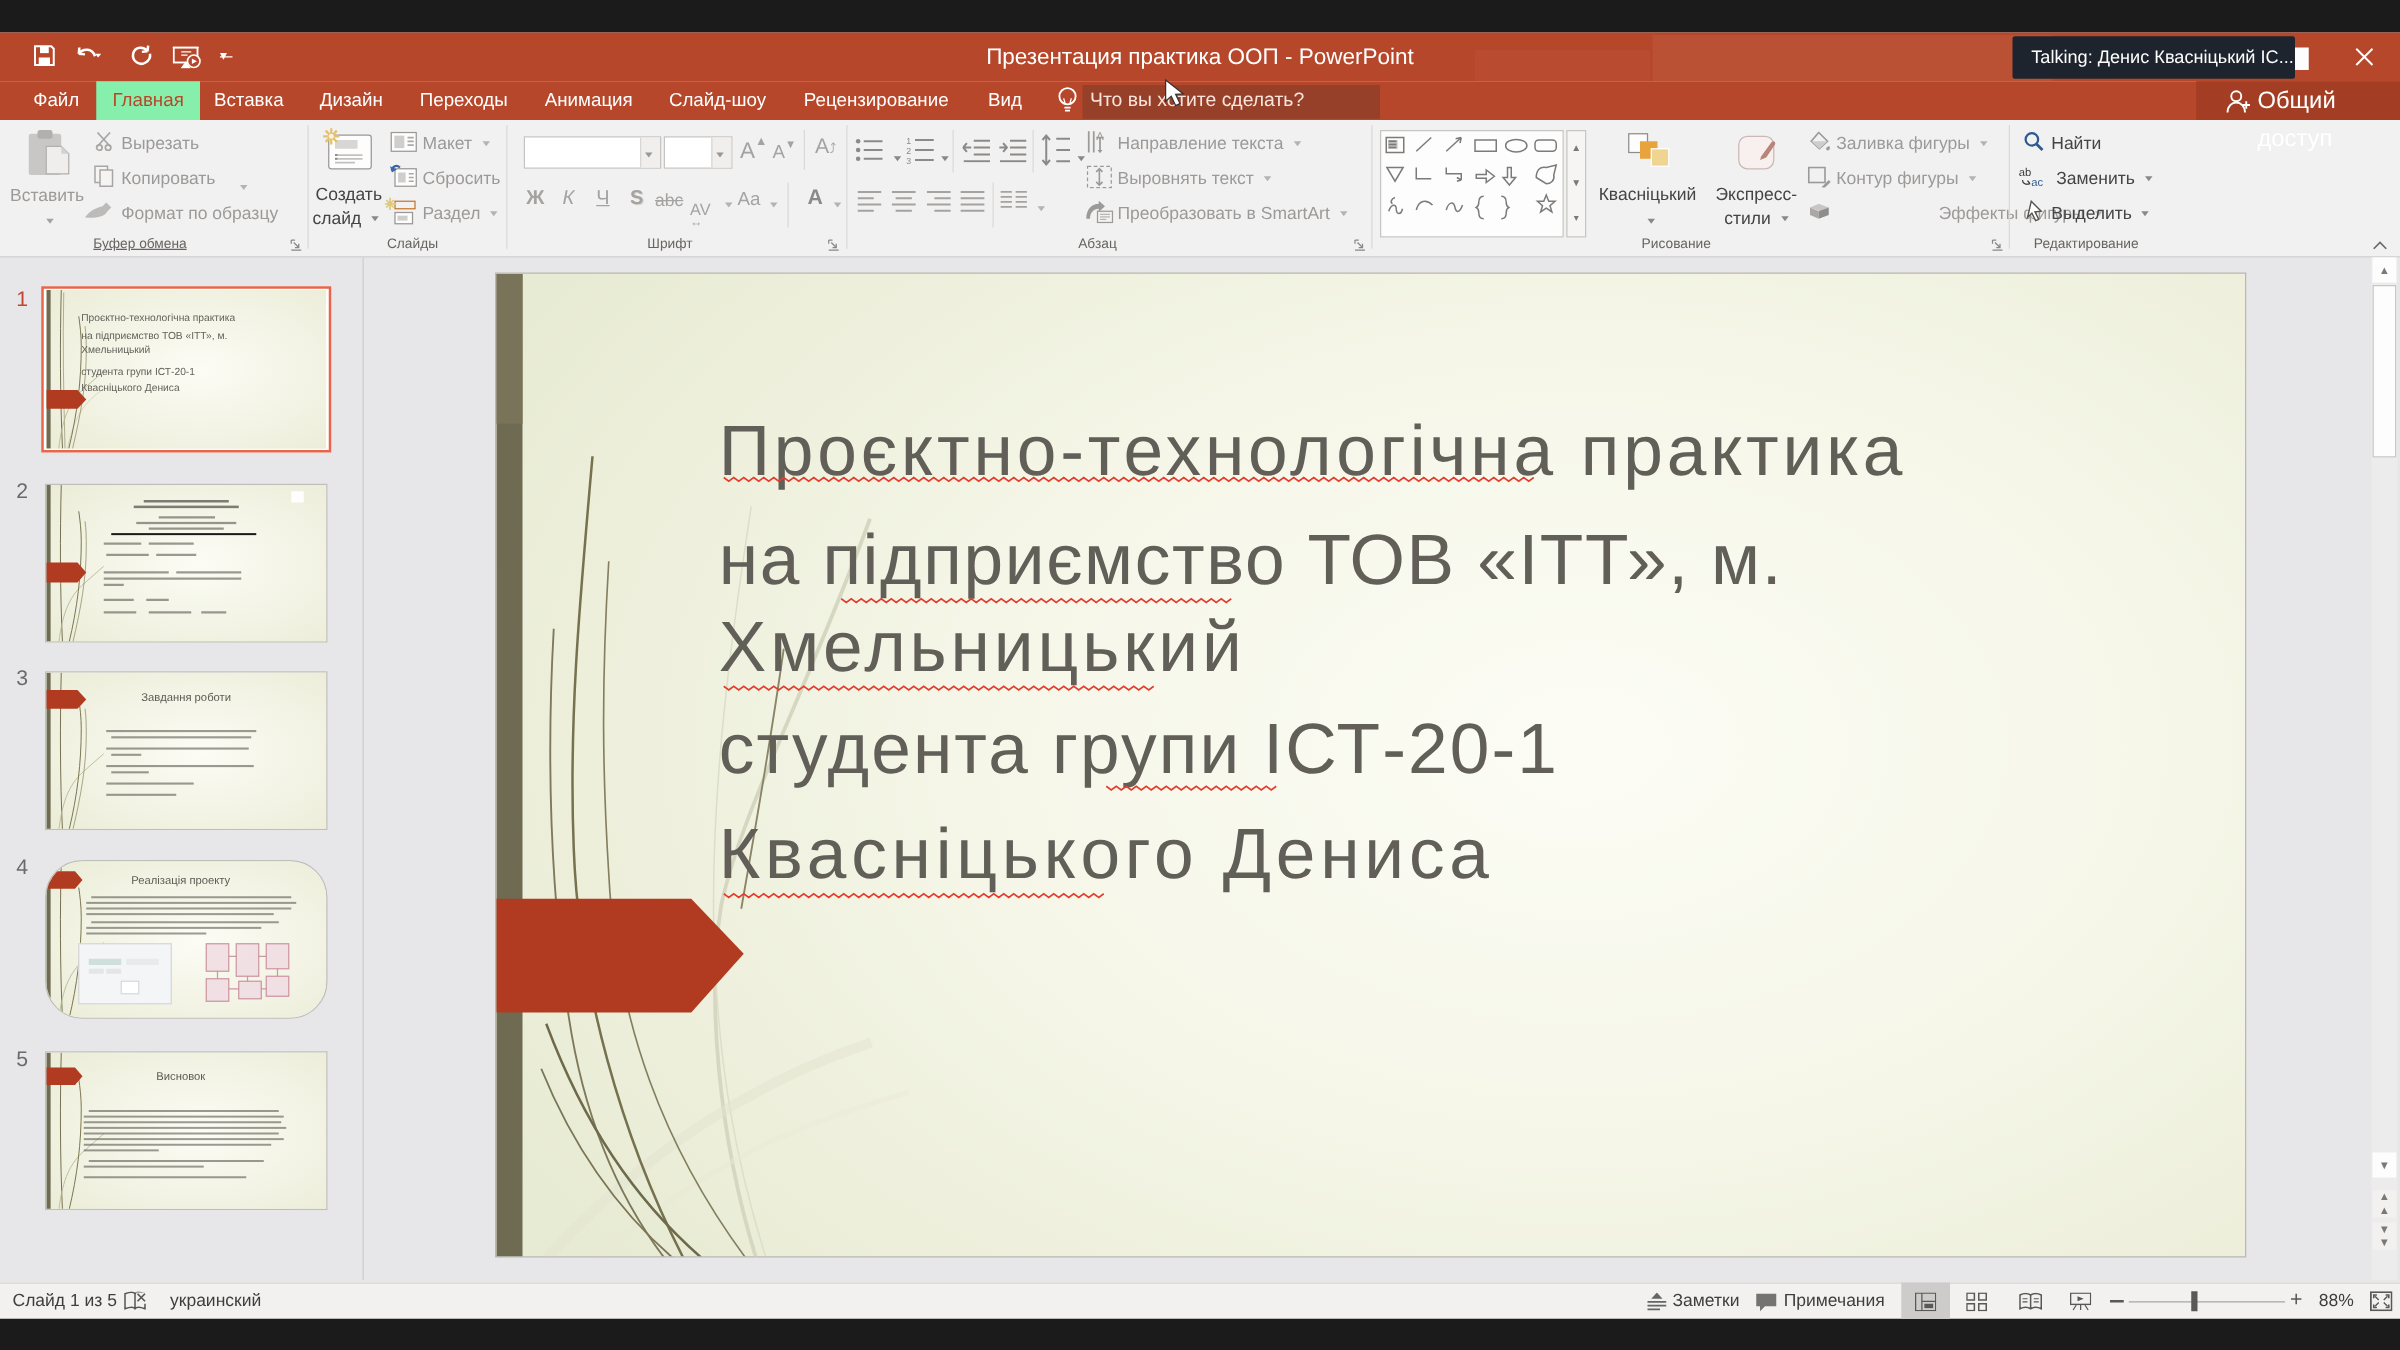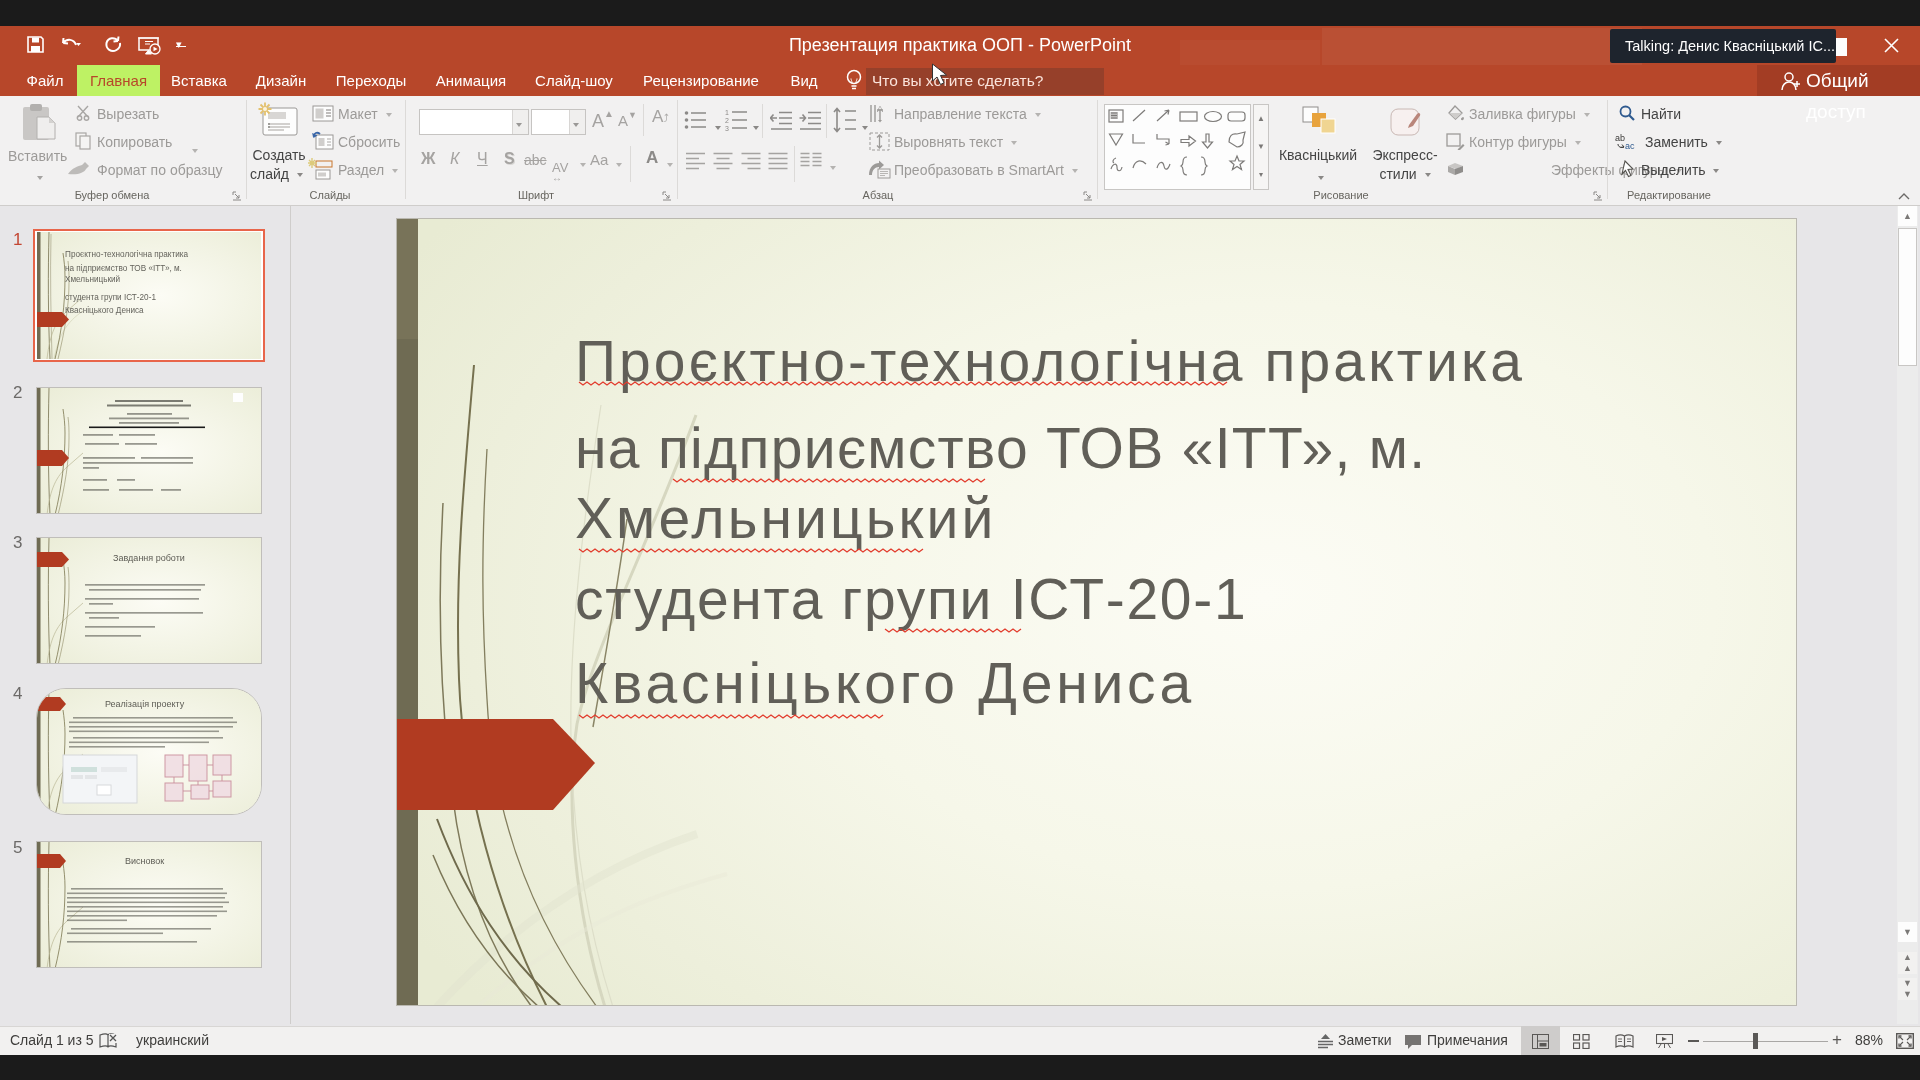--- a/index.html
+++ b/index.html
@@ -8,21 +8,21 @@
 #stage{position:absolute;left:0;top:0;width:1920px;height:1080px;}
 
 #topblack{left:0;top:0;width:1920px;height:26px;background:#1b1b1b;}
 #titlebar{left:0;top:26px;width:1920px;height:39px;background:#b7472a;}
 #tabrow{left:0;top:65px;width:1920px;height:31px;background:#b7472a;}
 #ribbon{left:0;top:96px;width:1920px;height:109px;background:#f2f1f1;border-bottom:1px solid #cfcdcb;}
 #statusbar{left:0;top:1026px;width:1920px;height:29px;background:#f2f1f0;border-top:1px solid #d8d6d4;box-sizing:border-box;}
 #botblack{left:0;top:1055px;width:1920px;height:25px;background:#1b1b1b;}
 #panel-div{left:290px;top:206px;width:1px;height:818px;background:#cfcdcb;}
 .tab{position:absolute;top:65px;height:31px;line-height:31px;color:#fff;font-size:15px;text-align:center;}
-.tab.active{background:#bef264;color:#b7472a;}
+.tab.active{background:#86efac;color:#b7472a;}
 .title-text{position:absolute;top:26px;left:760px;width:400px;height:39px;line-height:38px;color:#fff;font-size:18px;text-align:center;}
 
 .grplabel{position:absolute;top:189px;font-size:11px;color:#67655f;text-align:center;}
 .vdiv{position:absolute;top:100px;width:1px;height:99px;background:#dcdad8;}
 .ribtxt{position:absolute;font-size:14px;color:#444;white-space:nowrap;}
 .ribtxt.dis{color:#9c9a98;}
 .darr{display:inline-block;width:0;height:0;border-left:3.5px solid transparent;border-right:3.5px solid transparent;border-top:4px solid #8a8886;vertical-align:middle;margin-left:4px;}
 .launcher{position:absolute;width:10px;height:10px;}
 
 .sbtxt{position:absolute;top:1026px;height:29px;line-height:29px;font-size:14px;color:#3f3e3c;}
@@ -132,21 +132,21 @@
  <rect x="1" y="1" width="10" height="13"></rect>
  <rect x="5" y="4" width="10" height="13"></rect>
  </g>
 </svg>
 <div class="ribtxt dis" style="left:97px;top:134px;">Копировать</div>
 <div class="abs" style="left:188px;top:141px;"><span class="darr" style="border-top-color:#b5b3b1;"></span></div>
 <svg class="abs" style="left:66px;top:160px;" width="26" height="18" viewBox="0 0 26 18">
  <path d="M2 14 C6 8 12 6 16 5 l3 -3 4 4 -3 3 c-2 4 -8 6 -18 5 z" fill="#bdbbb9"></path>
 </svg>
 <div class="ribtxt dis" style="left:97px;top:162px;">Формат по образцу</div>
-<div class="grplabel" style="left:62px;width:100px;">Буфер обмена</div>
+<div class="grplabel" style="left:62px;width:100px;text-decoration:underline;">Буфер обмена</div>
 <svg class="launcher" style="left:232px;top:191px;" viewBox="0 0 10 10">
       <g stroke="#8a8886" fill="none">
         <path d="M1 1 h3 M1 1 v3 M3 3 l4 4 M7 4 v3 h-3 M9 9 h-8"></path>
       </g>
     </svg>
 <div class="vdiv" style="left:246px;"></div>
 
 <svg class="abs" style="left:256px;top:100px;" width="44" height="40" viewBox="0 0 44 40">
  <rect x="7" y="8" width="34" height="27" rx="2" fill="#fdfdfd" stroke="#9a9896"></rect>
  <rect x="12" y="12" width="18" height="7" fill="#d8d6d4"></rect>

